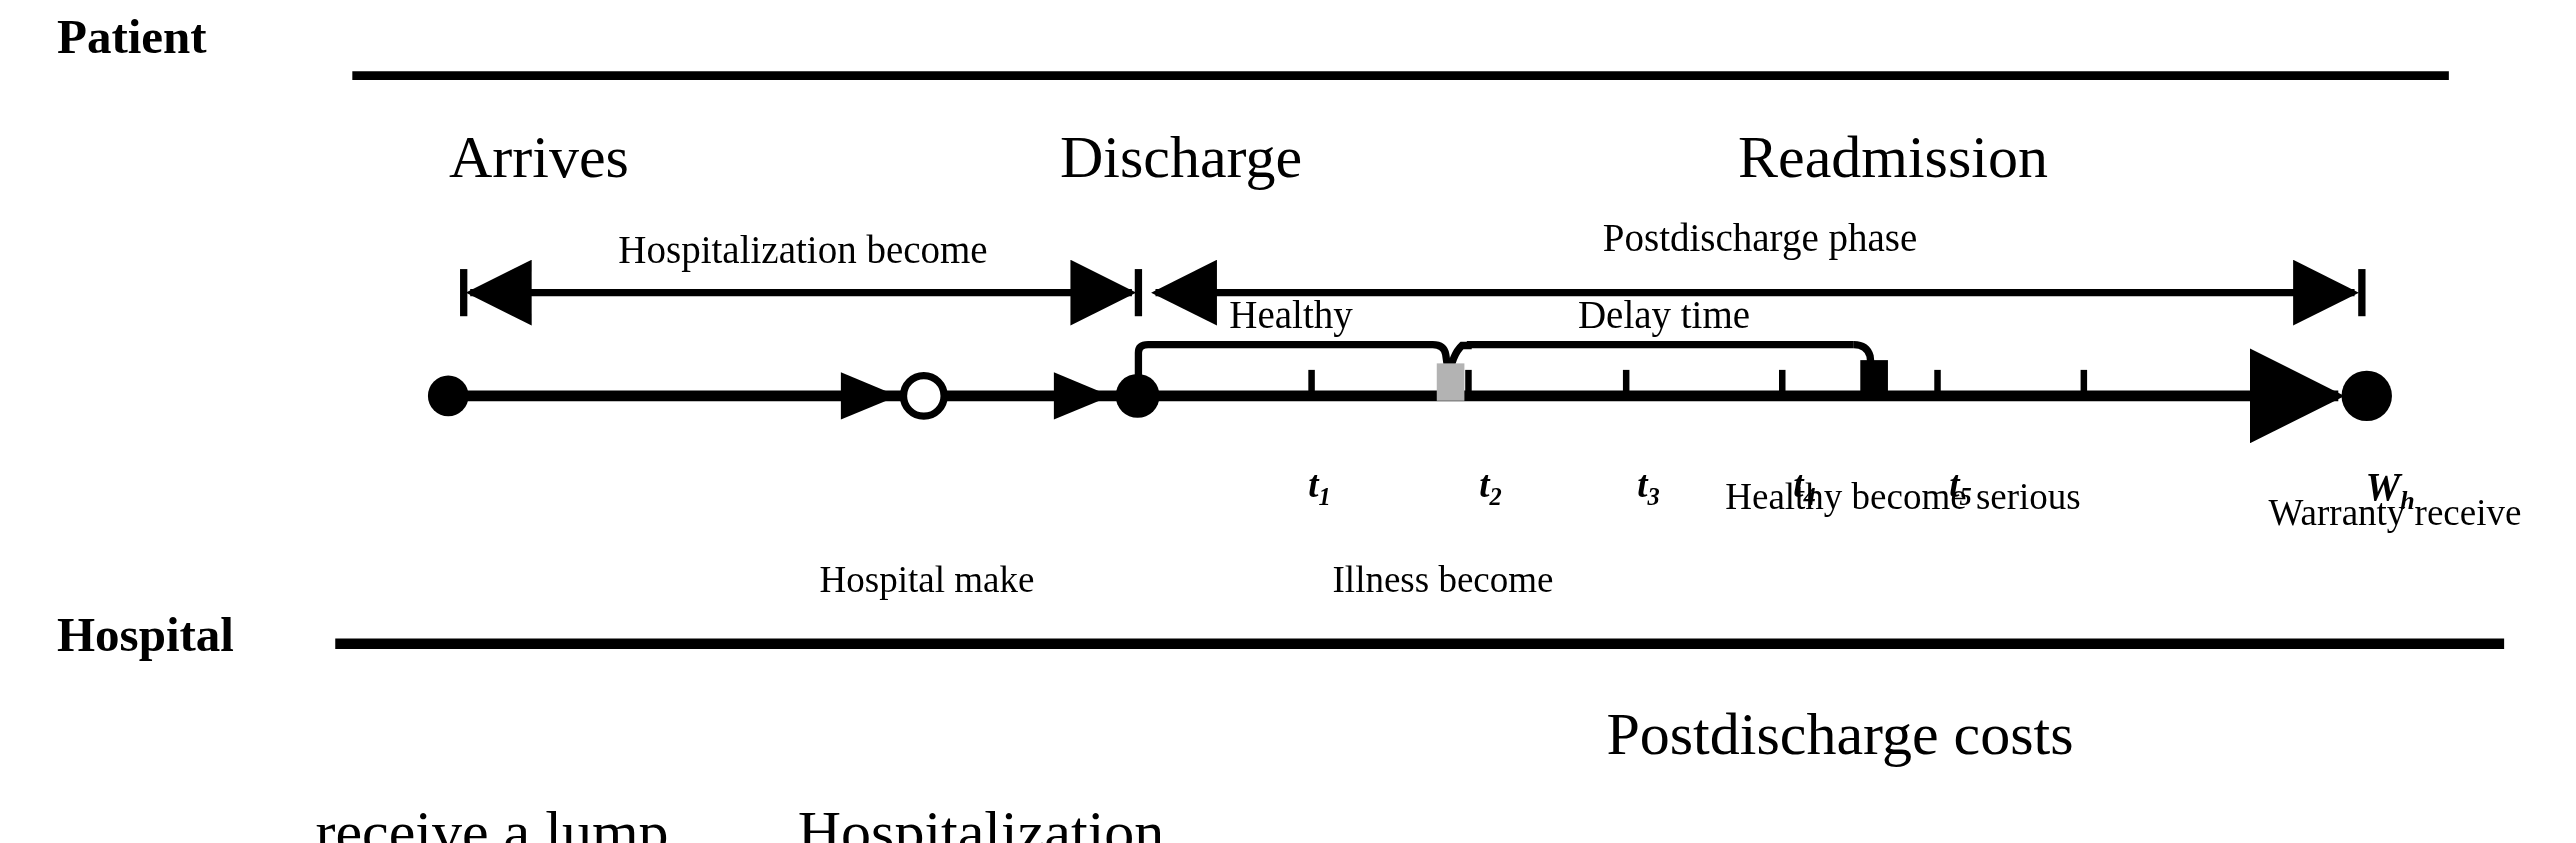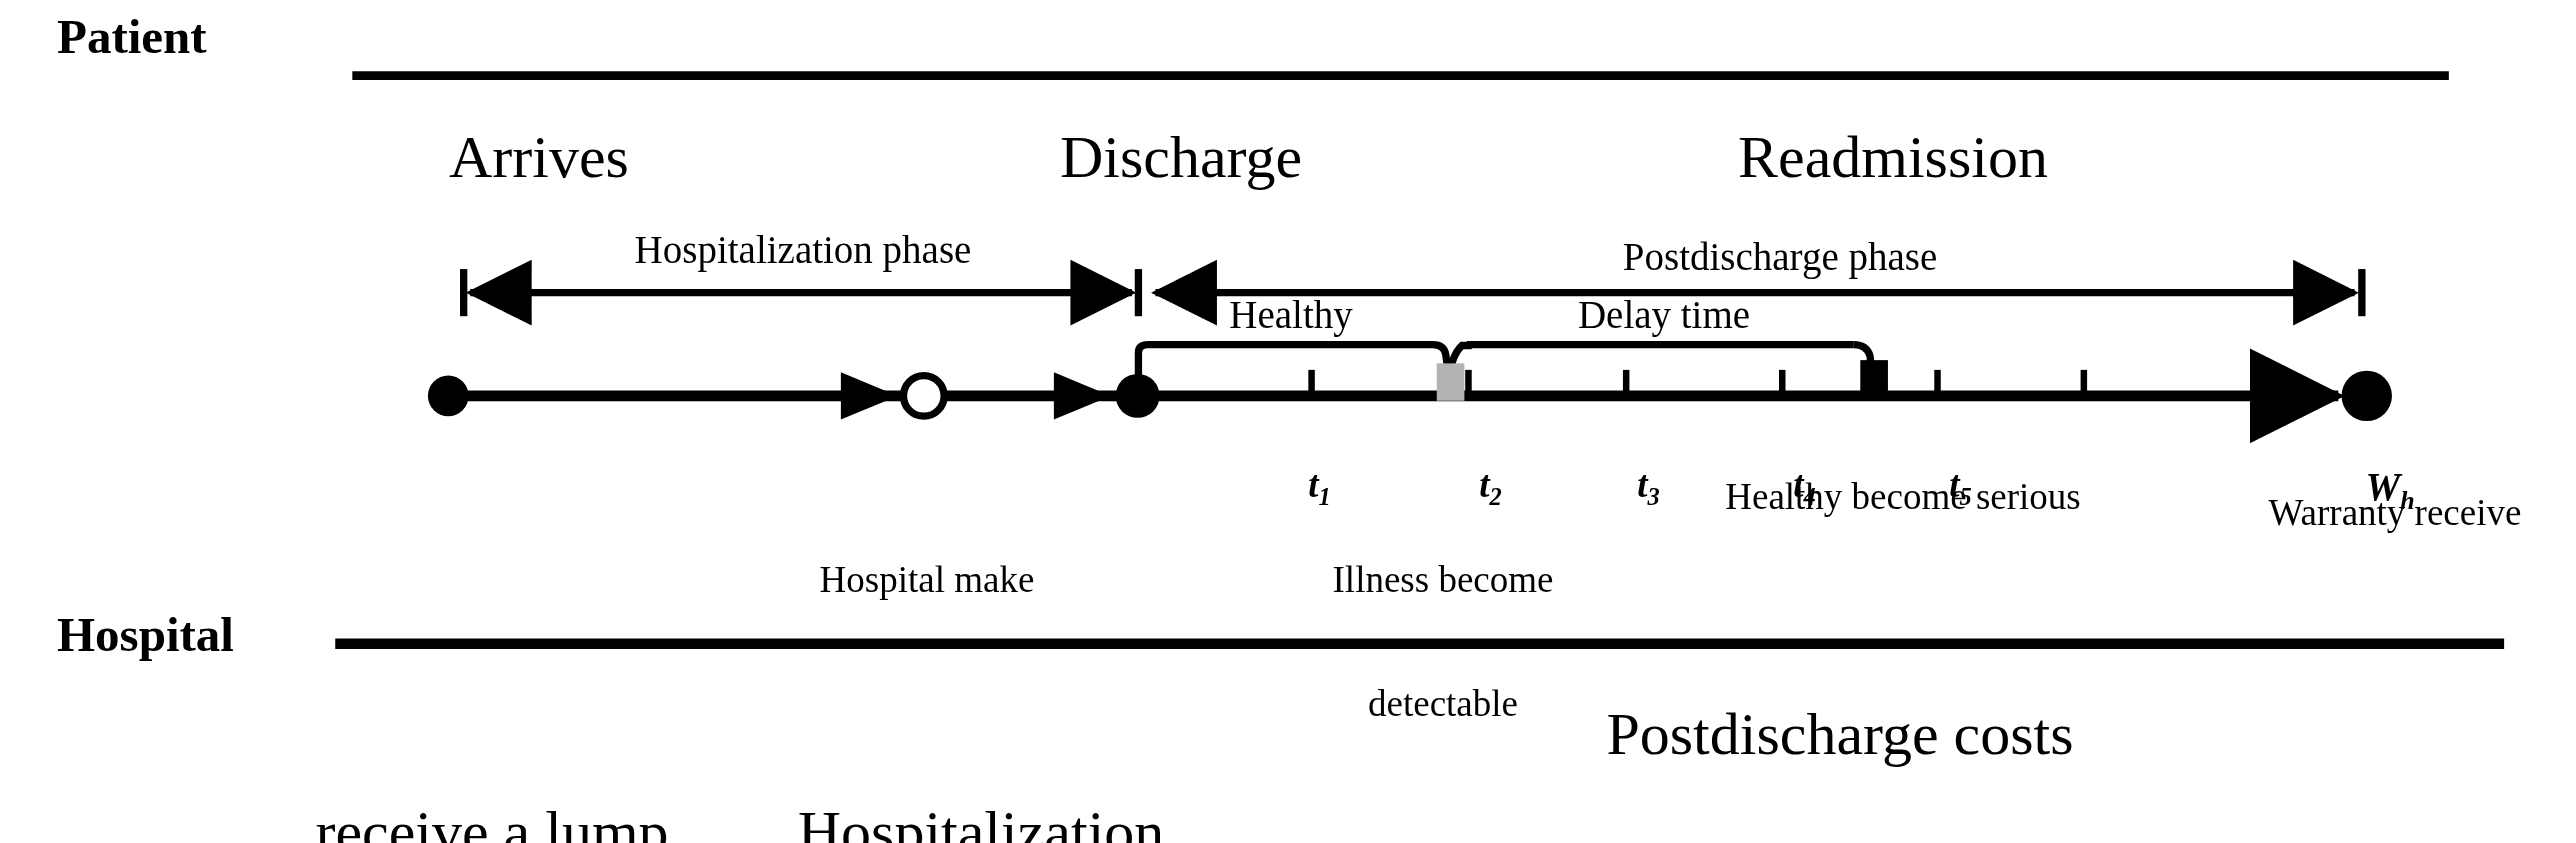--- a/index.html
+++ b/index.html
@@ -76,22 +76,22 @@
   </svg>
 
   <div class="txt hdr" style="left:57px; top:9.8px;">Patient</div>
 
   <div class="txt hdr" style="left:57px; top:608px;">Hospital</div>
 
   <div class="txt big ctr" style="left:539px; top:124px;">Arrives</div>
   <div class="txt big ctr" style="left:1893px; top:124px;">Readmission</div>
   <div class="txt big ctr" style="left:1181px; top:124px;">Discharge</div>
 
-  <div class="txt mid ctr" style="left:803px; top:228px;">Hospitalization phase</div>
-  <div class="txt mid ctr" style="left:1760px; top:235px;margin-left:20px;">Postdischarge phase</div>
+  <div class="txt mid ctr" style="left:803px; top:228px;">Hospitalization become</div>
+  <div class="txt mid ctr" style="left:1760px; top:216px;">Postdischarge phase</div>
 
   <div class="txt mid ctr" style="left:1291px; top:293px;">Healthy</div>
   <div class="txt mid ctr" style="left:1664px; top:293px;">Delay time</div>
 
   <div class="txt tick-lbl ctr" style="left:1301px; top:423px;">
     <span>t</span><sub>1</sub>
   </div>
   <div class="txt tick-lbl ctr" style="left:1472px; top:423px;">
     <span>t</span><sub>2</sub>
   </div>
@@ -107,21 +107,20 @@
   <div class="txt warr ctr" style="left:2371px; top:421px;">
     <span>W</span><sub>h</sub>
   </div>
 
   <div class="txt sml ctr" style="left:927px; top:476px;">
     <div>Hospital make</div>
   </div>
 
   <div class="txt sml ctr" style="left:1443px; top:476px;">
     <div>Illness become</div>
-    <div>detectable</div>
   </div>
 
   <div class="txt sml ctr" style="left:1903px; top:476px;">Healthy become serious</div>
 
   <div class="txt sml ctr" style="left:2395px; top:492px;">Warranty receive</div>
 
   <div class="txt big ctr" style="left:492px; top:665px;">
     <div>receive a lump</div>
     
   </div>

